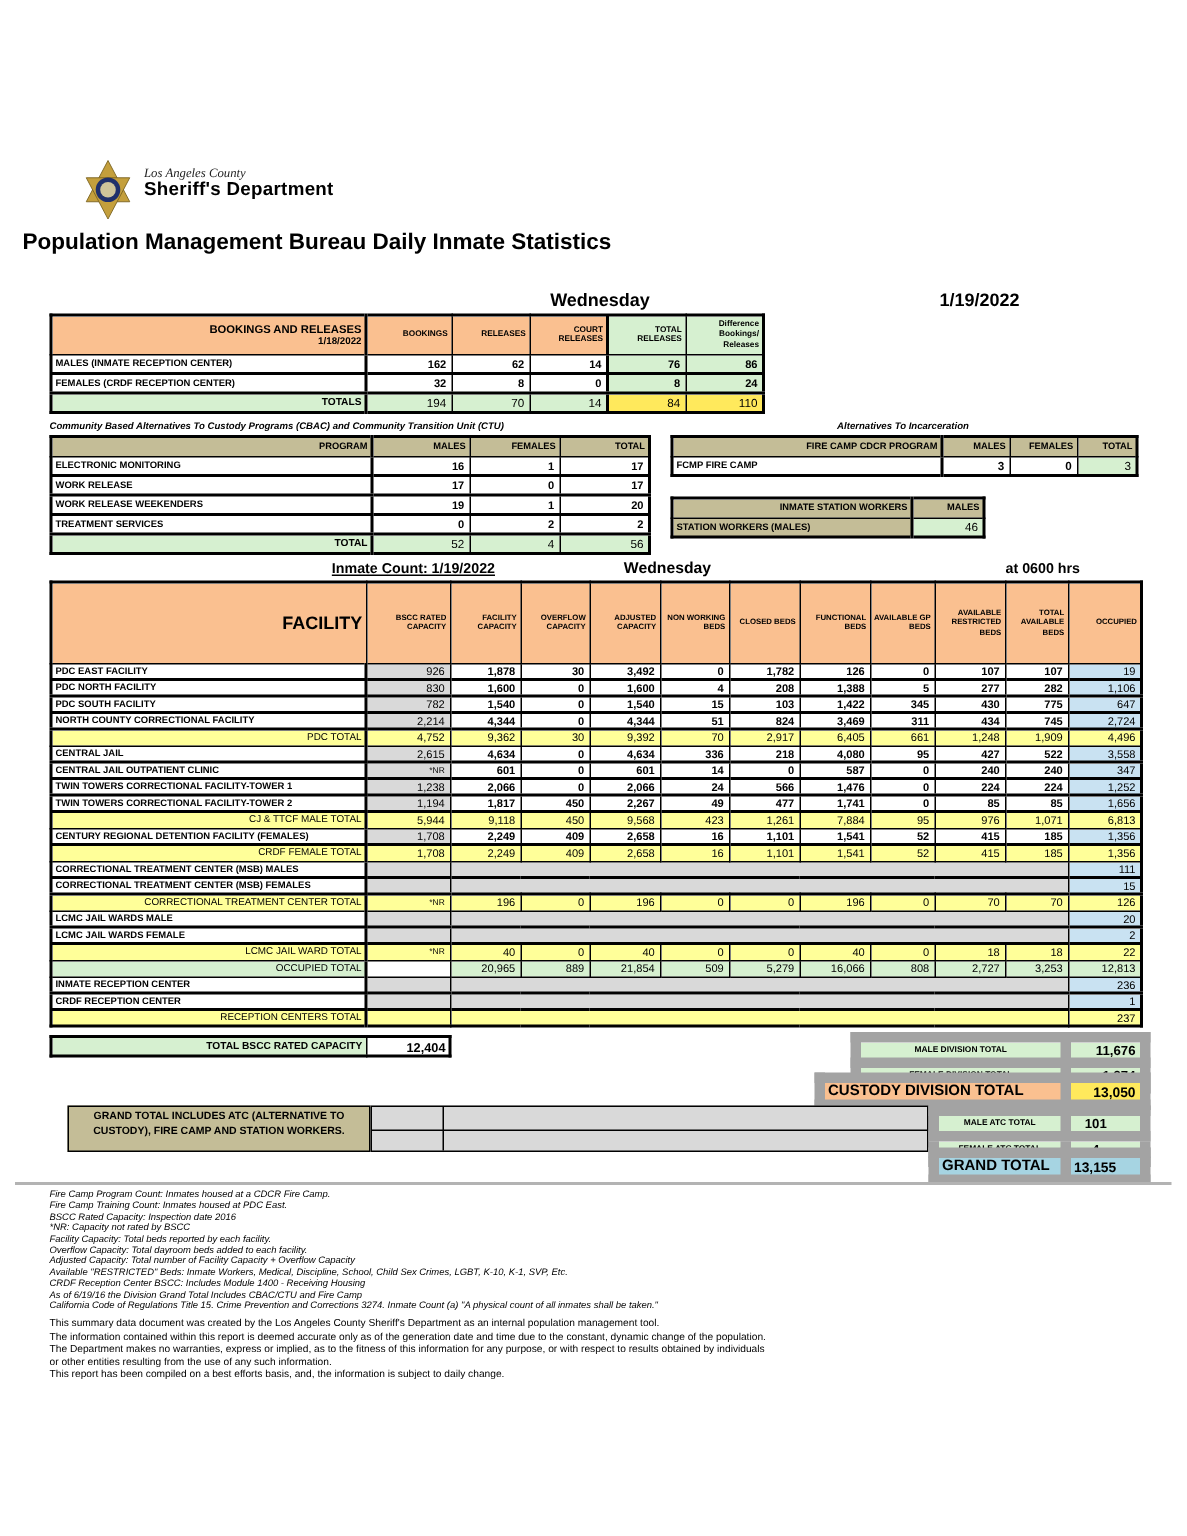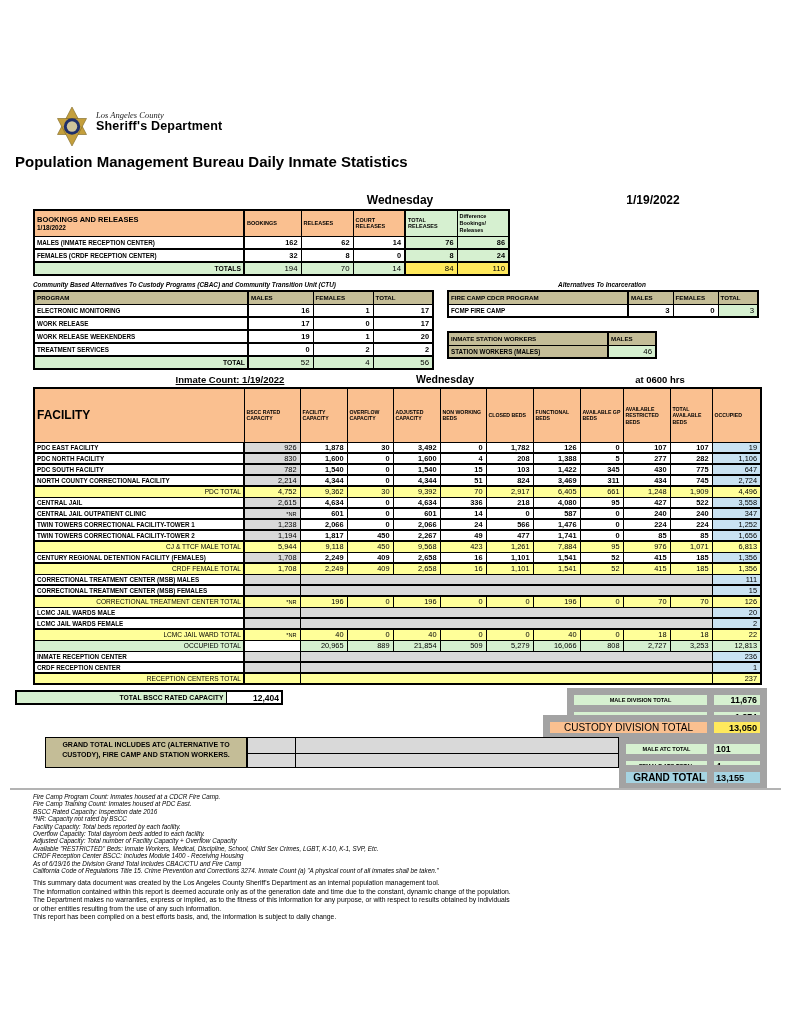--- a/index.html
+++ b/index.html
@@ -2,21 +2,21 @@
 <html><head>
 <meta charset="utf-8">
 <style>
 *{box-sizing:border-box}
 html,body{margin:0;padding:0}
 body{width:791px;height:1024px;position:relative;background:#fff;color:#000;
      font-family:"Liberation Sans",sans-serif;}
 .abs{position:absolute}
 table{border-collapse:collapse;table-layout:fixed;position:absolute;border:2px solid #000}
 td,th{border:1px solid #000;padding:0 2px;overflow:hidden;white-space:nowrap;height:13px}
-th{white-space:normal;font-weight:bold;text-align:left}
+th{white-space:normal;font-weight:bold;text-align:right}
 
 
 .orange{background:#FAC090}
 .tan{background:#C4BD97}
 .green{background:#D6F0D0}
 .byellow{background:#FFE95C}
 
 
 #logo-star{left:52px;top:106px}
 #agency{left:96px;top:111px;line-height:1.05}
@@ -41,23 +41,23 @@
 #cbac-title{left:33px;top:281px;font-size:6.4px;font-weight:bold;font-style:italic}
 #cbac{left:33px;top:290px;width:399px}
 #cbac th{font-size:6.2px}
 #alt-title{left:447px;top:281px;width:310px;text-align:center;font-size:6.4px;font-weight:bold;font-style:italic}
 #firecamp{left:447px;top:290px;width:310px}
 #firecamp th{font-size:6.2px}
 #station{left:447px;top:331px;width:208px}
 #station th{font-size:6.2px}
 
 
-#cap-left{left:130px;top:374px;width:200px;text-align:center;font-size:9.5px;font-weight:bold;text-decoration:underline}
+#cap-left{left:130px;top:374px;width:200px;text-align:right;font-size:9.5px;font-weight:bold;text-decoration:underline}
 #cap-mid{left:355px;top:373px;width:180px;text-align:center;font-size:10.5px;font-weight:bold}
-#cap-right{left:600px;top:374px;width:120px;text-align:center;font-size:9.5px;font-weight:bold}
+#cap-right{left:600px;top:374px;width:120px;text-align:right;font-size:9.5px;font-weight:bold}
 
 
 #facility{left:33px;top:387px;width:727px}
 #facility th{font-size:5.2px;line-height:1.25;height:54px;vertical-align:middle}
 #facility th.fac{font-size:12px}
 #facility td{height:11px}
 #facility .lbl{border-right:2px solid #000}
 tr.f td,tr.s td{border-bottom:2px solid #000}
 tr.f .num{font-weight:bold;font-size:7.4px}
 tr.f .bscc,tr.s .bscc{background:#D9D9D9;font-weight:normal}
@@ -66,43 +66,43 @@
 tr.t td{background:#FFFF99;font-weight:normal}
 tr.t .lbl,tr.g .lbl,tr.rt .lbl{text-align:right;font-weight:normal;font-size:6.6px}
 tr.g td{background:#D6F0D0}
 tr.g .bscc{background:#fff}
 tr.g .occ{background:#D6F0D0}
 tr.rt td{background:#FFFF99}
 .bscc,.occ,.merged,tr.t td.num,tr.g td.num{font-size:7.4px;text-align:right;padding-right:3px}
 .nr{font-size:5.6px;text-align:right}
 
 
-#bscc-total{left:15px;top:690px;width:266px}
+#bscc-total{left:33px;top:690px;width:266px}
 #bscc-total .lbl2{background:#D6F0D0;text-align:right;font-weight:bold;font-size:6.8px;width:210px}
 #bscc-total .val2{font-size:8.5px;font-weight:bold;text-align:right;width:56px}
 .mini{position:absolute;border-collapse:collapse}
 .mini td{border:7px solid #a3a3a3}
 #division{left:567px;top:688px;width:193px;border:1px solid #000}
 #division .mlabel{background:#D6F0D0;font-size:5.6px;font-weight:bold;text-align:center;width:140px}
 #division .mval{font-size:8.8px;font-weight:bold;text-align:right;padding-right:3px;width:53px;background:#D6F0D0}
 #custody{left:543px;top:715px;width:217px;border:2px solid #000}
-#custody .clabel{background:#FAC090;font-size:10px;font-weight:normal;text-align:center;width:164px;height:16px}
+#custody .clabel{background:#FAC090;font-size:10px;font-weight:bold;width:164px;height:16px}
 #custody .cval{background:#FFE95C;font-size:9.2px;font-weight:bold;text-align:right;padding-right:3px;width:53px}
 
 
 #gt-note{left:45px;top:737px;width:202px;height:31px;border:1px solid #000;background:#C4BD97;
          font-size:7px;font-weight:bold;text-align:center;line-height:1.45;padding-top:2px}
 #gt-grey{left:247px;top:737px;width:372px;height:31px;border:1px solid #000;background:#D9D9D9}
 #gt-grey .h{position:absolute;left:0;top:15px;width:100%;border-top:1px solid #000}
 #gt-grey .v{position:absolute;left:47px;top:0;height:100%;border-left:1px solid #000}
 #atc{left:619px;top:737px;width:141px;border:1px solid #000}
 #atc .mlabel{background:#D6F0D0;font-size:5.6px;font-weight:bold;text-align:center;width:88px;height:13px}
-#atc .mval{font-size:8.8px;font-weight:bold;text-align:left;padding-right:15px;width:53px;background:#D6F0D0}
+#atc .mval{font-size:8.8px;font-weight:bold;text-align:center;padding-right:15px;width:53px;background:#D6F0D0}
 #grand{left:619px;top:765px;width:141px;border:2px solid #000}
-#grand .glabel{background:#A6D4E2;font-size:10px;font-weight:bold;text-align:right;width:88px;height:16px}
+#grand .glabel{background:#A6D4E2;font-size:10px;font-weight:bold;text-align:left;width:88px;height:16px}
 #grand .gval{background:#A6D4E2;font-size:9.2px;font-weight:bold;text-align:left;padding-right:3px;width:53px}
 
 #divider{left:10px;top:788px;width:771px;height:2px;background:#B3B3B3}
 
 #footnotes{left:33px;top:793px;font-size:6.3px;font-style:italic;line-height:7.4px}
 #disclaimer{left:33px;top:879px;font-size:6.8px;line-height:8.6px}
 </style>
 </head>
 <body>
 

